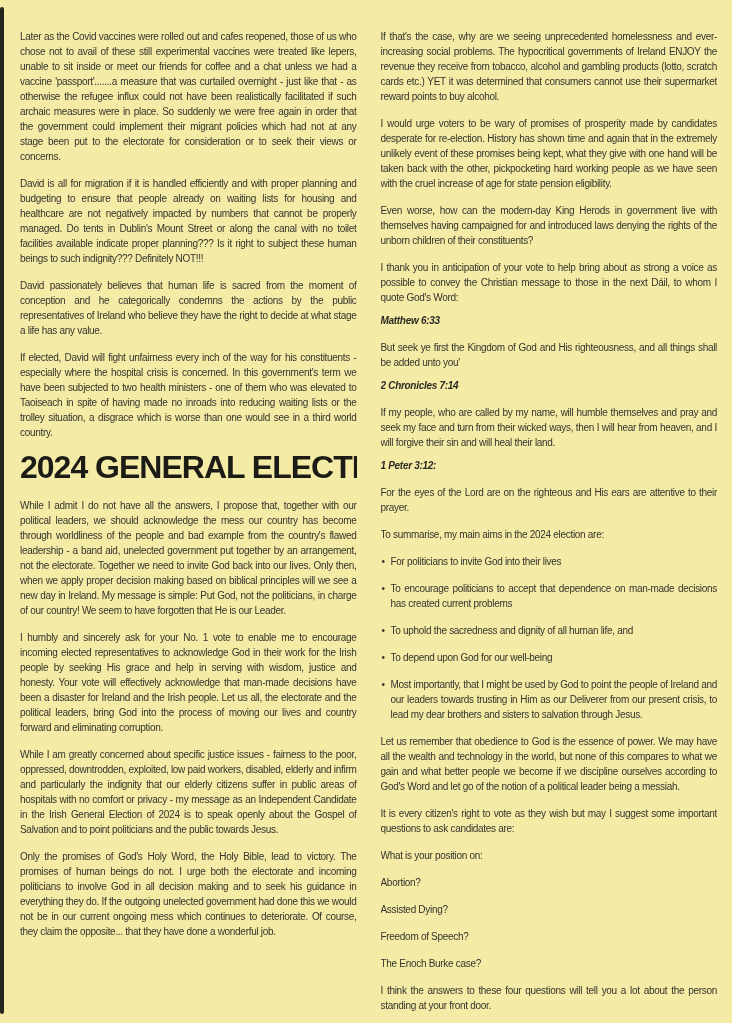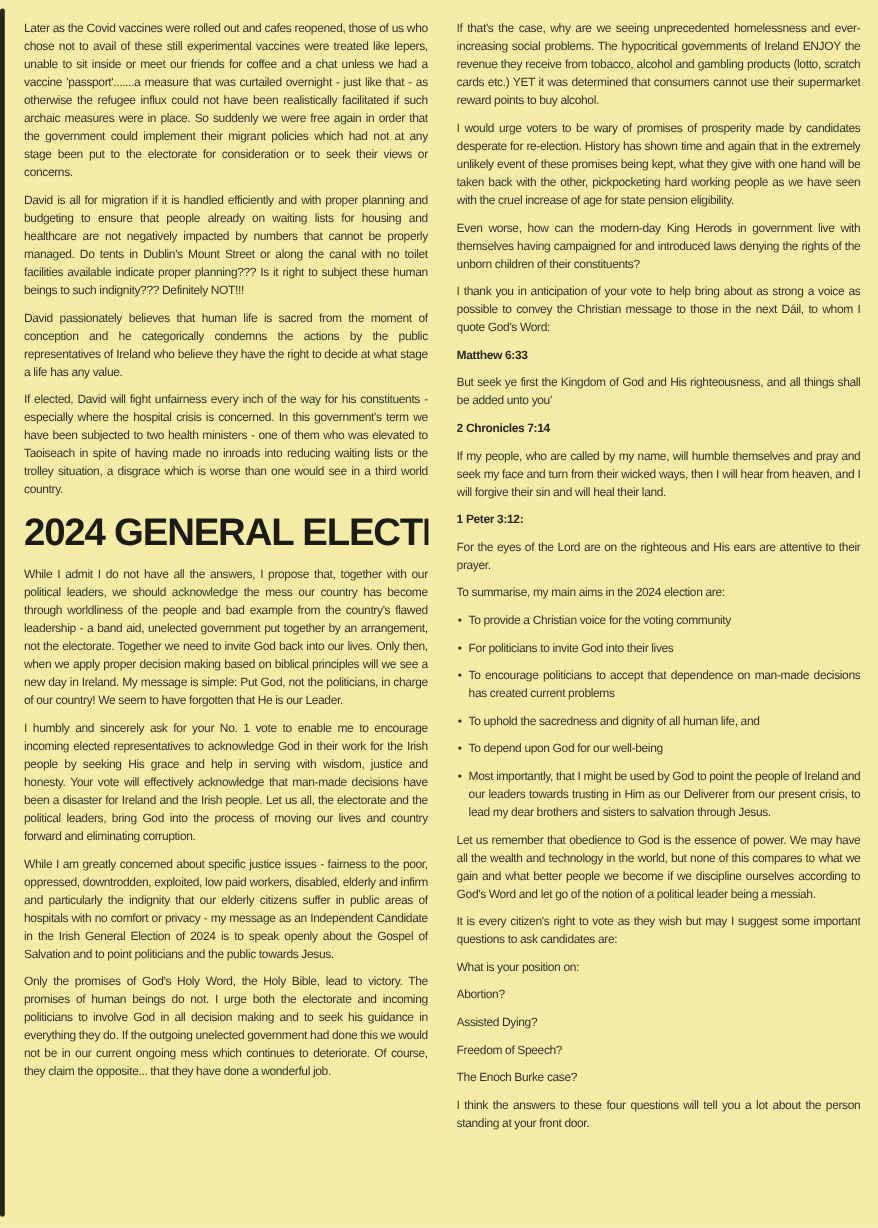--- a/index.html
+++ b/index.html
@@ -18,33 +18,33 @@
     border-radius:2px;
     filter:blur(.4px);
   }
   .columns{
     display:flex;gap:24px;
     padding:17px 15px 0 20px;
     box-sizing:border-box;
     height:100%;
   }
   .col{flex:1 1 0;min-width:0;overflow:hidden;}
-  .block{margin:0 0 8px 0;}
+  .block{margin:12px 0 8px 0;}
   p.block{
     font-size:10px;line-height:15px;letter-spacing:-0.3px;
     text-align:justify;
   }
   h1.block{
     font-size:32px;line-height:1.15;letter-spacing:-1px;
     font-weight:bold;color:#1c1b15;
     margin:9px 0 10px 0;white-space:nowrap;
   }
   h3.block{
     font-size:10px;line-height:15px;letter-spacing:-0.3px;
-    font-weight:bold;margin:0 0 8px 0;color:#2b2a22;
+    font-weight:bold;margin:0 0 8px 0;color:#2b2a22;font-style:italic;
   }
   p.bullet{
     position:relative;padding-left:10px;text-align:justify;
   }
   p.bullet::before{
     content:"\2022";
     position:absolute;left:1px;top:0;
   }
 </style>
 </head>
@@ -69,21 +69,20 @@
         <p class="block">I would urge voters to be wary of promises of prosperity made by candidates desperate for re-election. History has shown time and again that in the extremely unlikely event of these promises being kept, what they give with one hand will be taken back with the other, pickpocketing hard working people as we have seen with the cruel increase of age for state pension eligibility.</p>
         <p class="block">Even worse, how can the modern-day King Herods in government live with themselves having campaigned for and introduced laws denying the rights of the unborn children of their constituents?</p>
         <p class="block">I thank you in anticipation of your vote to help bring about as strong a voice as possible to convey the Christian message to those in the next Dáil, to whom I quote God's Word:</p>
         <h3 class="block">Matthew 6:33</h3>
         <p class="block">But seek ye first the Kingdom of God and His righteousness, and all things shall be added unto you'</p>
         <h3 class="block">2 Chronicles 7:14</h3>
         <p class="block">If my people, who are called by my name, will humble themselves and pray and seek my face and turn from their wicked ways, then I will hear from heaven, and I will forgive their sin and will heal their land.</p>
         <h3 class="block">1 Peter 3:12:</h3>
         <p class="block">For the eyes of the Lord are on the righteous and His ears are attentive to their prayer.</p>
         <p class="block">To summarise, my main aims in the 2024 election are:</p>
-        <p class="block bullet">To provide a Christian voice for the voting community</p>
         <p class="block bullet">For politicians to invite God into their lives</p>
         <p class="block bullet">To encourage politicians to accept that dependence on man-made decisions has created current problems</p>
         <p class="block bullet">To uphold the sacredness and dignity of all human life, and</p>
         <p class="block bullet">To depend upon God for our well-being</p>
         <p class="block bullet">Most importantly, that I might be used by God to point the people of Ireland and our leaders towards trusting in Him as our Deliverer from our present crisis, to lead my dear brothers and sisters to salvation through Jesus.</p>
         <p class="block">Let us remember that obedience to God is the essence of power. We may have all the wealth and technology in the world, but none of this compares to what we gain and what better people we become if we discipline ourselves according to God's Word and let go of the notion of a political leader being a messiah.</p>
         <p class="block">It is every citizen's right to vote as they wish but may I suggest some important questions to ask candidates are:</p>
         <p class="block">What is your position on:</p>
         <p class="block">Abortion?</p>
         <p class="block">Assisted Dying?</p>

